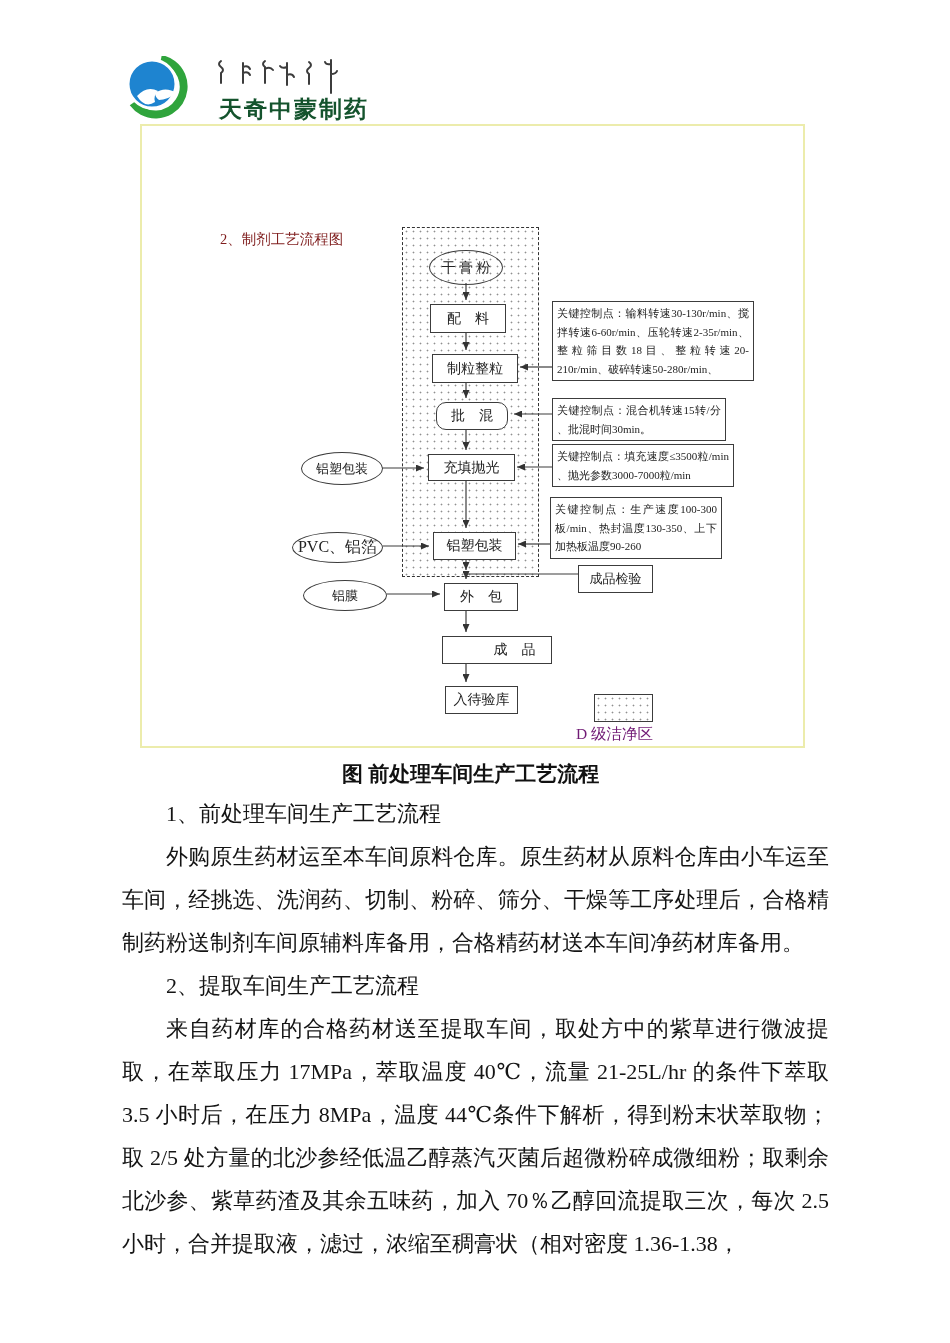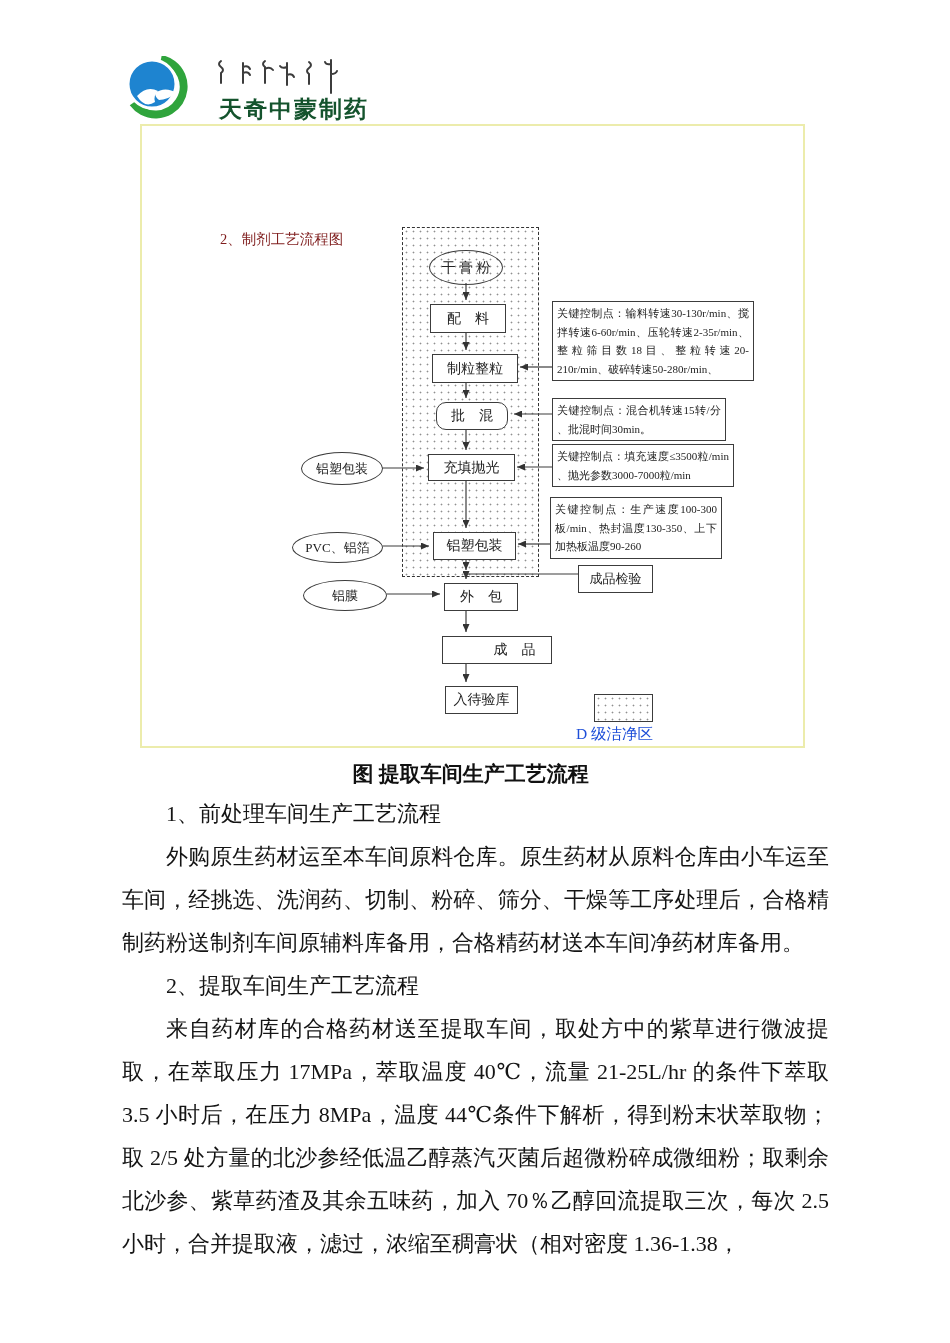--- a/index.html
+++ b/index.html
@@ -30,21 +30,21 @@
   .transparent{background:transparent;}
 
   .annot{position:absolute;border:1px solid #3c3c3c;background:#ffffff;
         font-size:11px;line-height:18.5px;color:#222;padding:2px 4px;
         text-align:justify;z-index:3;}
 
   .legend-swatch{position:absolute;left:594px;top:694px;width:57px;height:26px;
         border:1px solid #3c3c3c;
         background-image:radial-gradient(circle,#8f8f8f 0.9px,rgba(0,0,0,0) 1.05px);
         background-size:7px 7px;z-index:3;}
-  .legend-label{position:absolute;left:576px;top:724px;font-size:15.5px;color:#1d4ed8;white-space:nowrap;}
+  .legend-label{position:absolute;left:576px;top:724px;font-size:15.5px;color:#701a75;white-space:nowrap;}
 
   .arrows{position:absolute;left:0;top:0;z-index:2;pointer-events:none;}
 
   
   .caption{position:absolute;left:140px;top:760px;width:661px;text-align:center;
         font-size:21px;font-weight:700;color:#111;}
   .body-text{position:absolute;left:122px;top:792px;width:707px;
         font-size:22px;line-height:43px;color:#141414;}
   .body-text h3{margin:0;font-size:22px;font-weight:400;text-indent:2em;}
   .body-text p{margin:0;text-indent:2em;text-align:justify;}
@@ -82,21 +82,21 @@
   <div class="fnode" style="left:430px;top:304px;width:74px;height:27px;">配　料</div>
   <div class="fnode" style="left:432px;top:354px;width:84px;height:27px;">制粒整粒</div>
   <div class="fnode" style="left:436px;top:402px;width:70px;height:26px;border-radius:10px;">批　混</div>
   <div class="fnode" style="left:428px;top:454px;width:85px;height:25px;">充填抛光</div>
   <div class="fnode" style="left:433px;top:532px;width:81px;height:26px;">铝塑包装</div>
   <div class="fnode" style="left:444px;top:583px;width:72px;height:26px;">外　包</div>
   <div class="fnode" style="left:442px;top:636px;width:73px;height:26px;padding-left:35px;">成　品</div>
   <div class="fnode" style="left:445px;top:686px;width:71px;height:26px;">入待验库</div>
 
   <div class="fnode fellipse" style="left:301px;top:452px;width:80px;height:31px;font-size:13px;">铝塑包装</div>
-  <div class="fnode fellipse" style="left:292px;top:532px;width:89px;height:29px;font-size:13px;">PVC、铝箔</div>
+  <div class="fnode fellipse" style="left:292px;top:532px;width:89px;height:29px;font-size:16px;">PVC、铝箔</div>
   <div class="fnode fellipse" style="left:303px;top:580px;width:82px;height:29px;font-size:13px;">铝膜</div>
 
   <div class="fnode" style="left:578px;top:565px;width:73px;height:26px;font-size:13px;">成品检验</div>
 
   <div class="annot" style="left:552px;top:301px;width:192px;">关键控制点：输料转速30-130r/min、搅拌转速6-60r/min、压轮转速2-35r/min、整粒筛目数18目、整粒转速20-210r/min、破碎转速50-280r/min、</div>
   <div class="annot" style="left:552px;top:398px;width:164px;">关键控制点：混合机转速15转/分 、批混时间30min。</div>
   <div class="annot" style="left:552px;top:444px;width:172px;">关键控制点：填充速度≤3500粒/min 、抛光参数3000-7000粒/min</div>
   <div class="annot" style="left:550px;top:497px;width:162px;">关键控制点：生产速度100-300板/min、热封温度130-350、上下加热板温度90-260</div>
 
   <div class="legend-swatch"></div>
@@ -125,21 +125,21 @@
 
       <line x1="552" y1="367" x2="520" y2="367" marker-end="url(#arr)"></line>
       <line x1="552" y1="414" x2="514" y2="414" marker-end="url(#arr)"></line>
       <line x1="552" y1="467" x2="517" y2="467" marker-end="url(#arr)"></line>
       <line x1="550" y1="544" x2="518" y2="544" marker-end="url(#arr)"></line>
 
       <line x1="578" y1="574" x2="466" y2="574"></line>
     </g>
   </svg>
 
-  <div class="caption">图 提取车间生产工艺流程</div>
+  <div class="caption">图 前处理车间生产工艺流程</div>
 
   <div class="body-text">
     <h3>1、前处理车间生产工艺流程</h3>
     <p>外购原生药材运至本车间原料仓库。原生药材从原料仓库由小车运至车间，经挑选、洗润药、切制、粉碎、筛分、干燥等工序处理后，合格精制药粉送制剂车间原辅料库备用，合格精药材送本车间净药材库备用。</p>
     <h3>2、提取车间生产工艺流程</h3>
     <p>来自药材库的合格药材送至提取车间，取处方中的紫草进行微波提取，在萃取压力 17MPa，萃取温度 40℃，流量 21-25L/hr 的条件下萃取 3.5 小时后，在压力 8MPa，温度 44℃条件下解析，得到粉末状萃取物；取 2/5 处方量的北沙参经低温乙醇蒸汽灭菌后超微粉碎成微细粉；取剩余北沙参、紫草药渣及其余五味药，加入 70％乙醇回流提取三次，每次 2.5 小时，合并提取液，滤过，浓缩至稠膏状（相对密度 1.36-1.38，</p>
   </div>
 
 </div>
 

